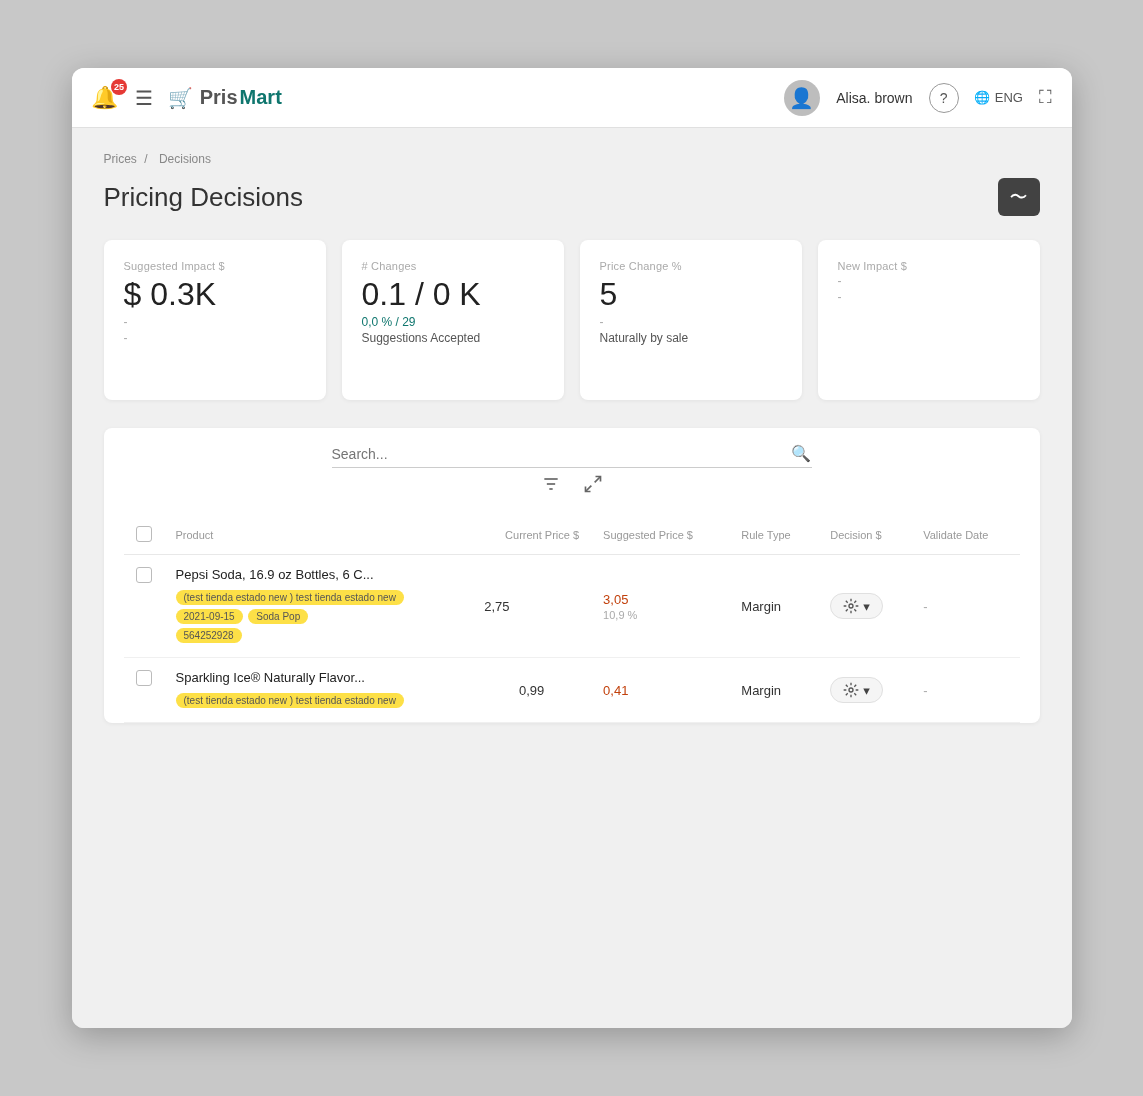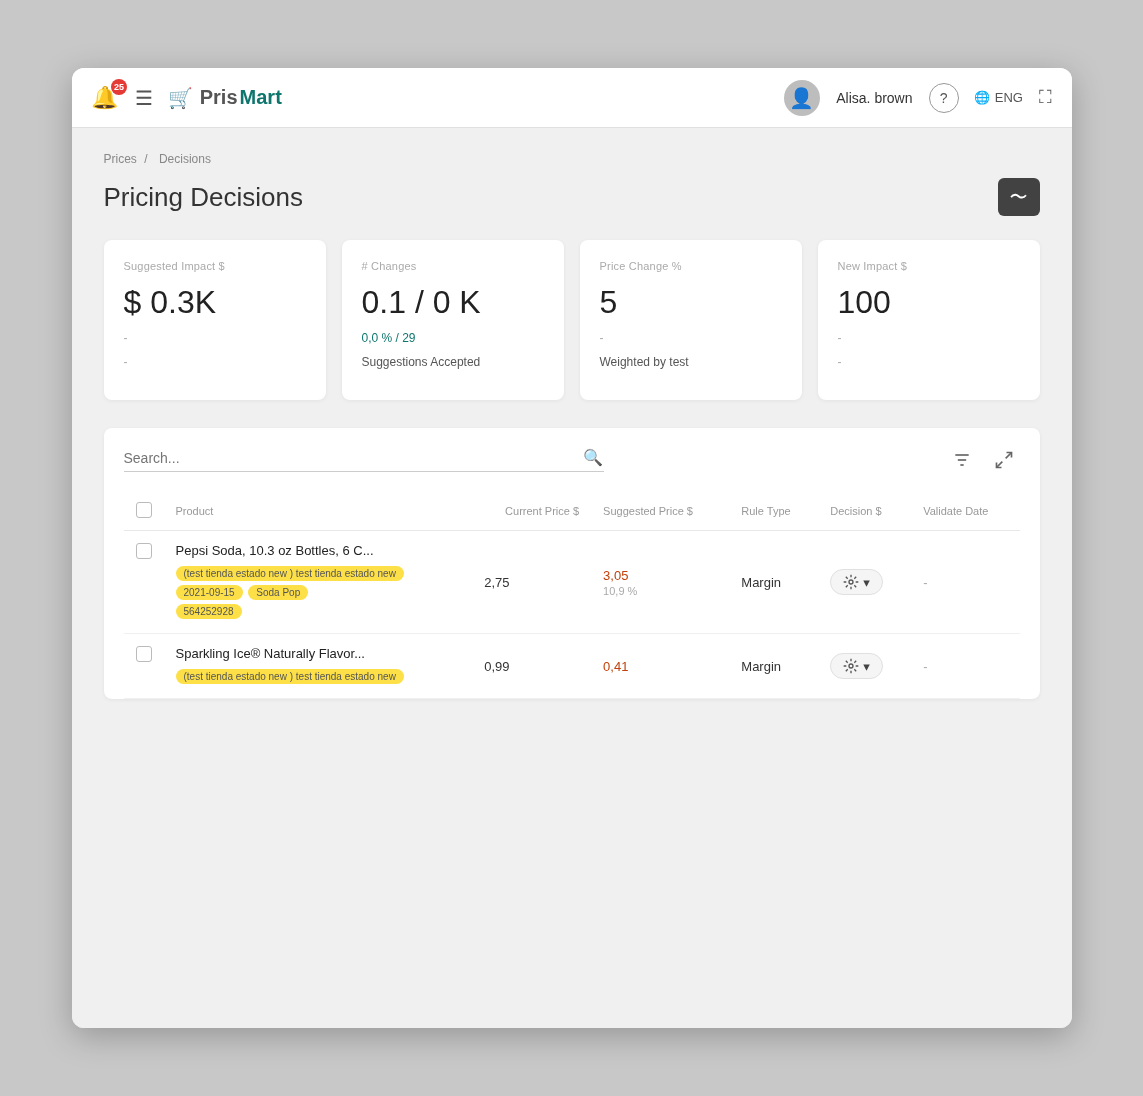--- a/index.html
+++ b/index.html
@@ -171,21 +171,20 @@
       gap: 16px;
       margin-bottom: 28px;
     }
     .stat-card {
       background: #fff;
       border-radius: 8px;
       padding: 20px;
       min-height: 160px;
       display: flex;
       flex-direction: column;
-      gap: 8px;
       box-shadow: 0 1px 4px rgba(0,0,0,0.06);
     }
     .stat-label {
       font-size: 11px;
       color: #aaa;
       font-weight: 500;
       letter-spacing: 0.2px;
     }
     .stat-value {
       font-size: 32px;
@@ -203,22 +202,23 @@
     
     .search-section {
       background: #fff;
       border-radius: 8px;
       padding: 16px 20px 0 20px;
       box-shadow: 0 1px 4px rgba(0,0,0,0.06);
     }
     .search-row {
       display: flex;
       align-items: center;
-      justify-content: space-between;
+      justify-content: center;
       margin-bottom: 16px;
+      flex-direction: column;
     }
     .search-input-wrap {
       display: flex;
       align-items: center;
       border-bottom: 1.5px solid #ccc;
       width: 480px;
       padding-bottom: 4px;
     }
     .search-input {
       border: none;
@@ -393,26 +393,25 @@
         <div class="stat-label"># Changes</div>
         <div class="stat-value">0.1 / 0 K</div>
         <div class="stat-sub green">0,0 % / 29</div>
         <div class="stat-sub dark">Suggestions Accepted</div>
       </div>
 
       <div class="stat-card">
         <div class="stat-label">Price Change %</div>
         <div class="stat-value">5</div>
         <div class="stat-sub">-</div>
-        <div class="stat-sub dark">Weighted by test</div>
+        <div class="stat-sub dark">Naturally by sale</div>
       </div>
 
       <div class="stat-card">
         <div class="stat-label">New Impact $</div>
-        <div class="stat-value">100</div>
         <div class="stat-sub">-</div>
         <div class="stat-sub">-</div>
       </div>
     </div>
 
     <div class="search-section">
       <div class="search-row">
         <div class="search-input-wrap">
           <input class="search-input" type="text" placeholder="Search..." style="">
           <span class="search-icon">🔍</span>
@@ -451,21 +450,21 @@
               <th>Validate Date</th>
             </tr>
           </thead>
           <tbody>
 
             <tr>
               <td class="checkbox-cell">
                 <span class="cb"></span>
               </td>
               <td>
-                <div class="product-name">Pepsi Soda, 10.3 oz Bottles, 6 C...</div>
+                <div class="product-name">Pepsi Soda, 16.9 oz Bottles, 6 C...</div>
                 <span class="tag">(test tienda estado new ) test tienda estado new</span>
                 <br>
                 <span class="tag">2021-09-15</span>
                 <span class="tag">Soda Pop</span>
                 <br>
                 <span class="tag">564252928</span>
               </td>
               <td style="text-align:left; vertical-align:middle;">
                 <span>2,75</span>
               </td>
@@ -491,21 +490,21 @@
             </tr>
 
             <tr>
               <td class="checkbox-cell">
                 <span class="cb"></span>
               </td>
               <td>
                 <div class="product-name">Sparkling Ice® Naturally Flavor...</div>
                 <span class="tag">(test tienda estado new ) test tienda estado new</span>
               </td>
-              <td style="text-align:left; vertical-align:middle;">
+              <td style="text-align:center; vertical-align:middle;">
                 <span>0,99</span>
               </td>
               <td style="vertical-align:middle;">
                 <div class="suggested-val">0,41</div>
               </td>
               <td style="vertical-align:middle;">
                 <span class="rule-type">Margin</span>
               </td>
               <td style="vertical-align:middle;">
                 <button class="decision-btn">

